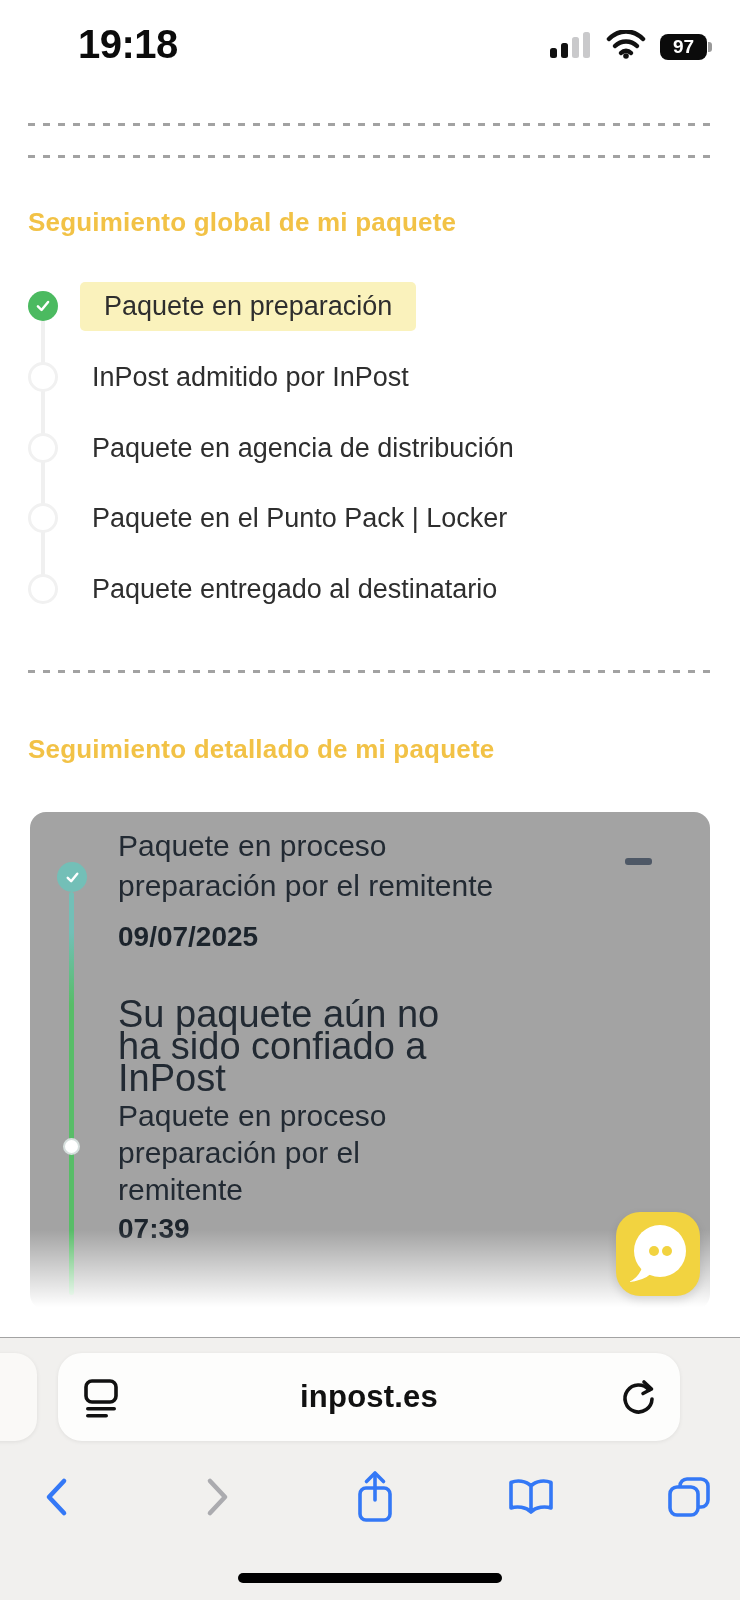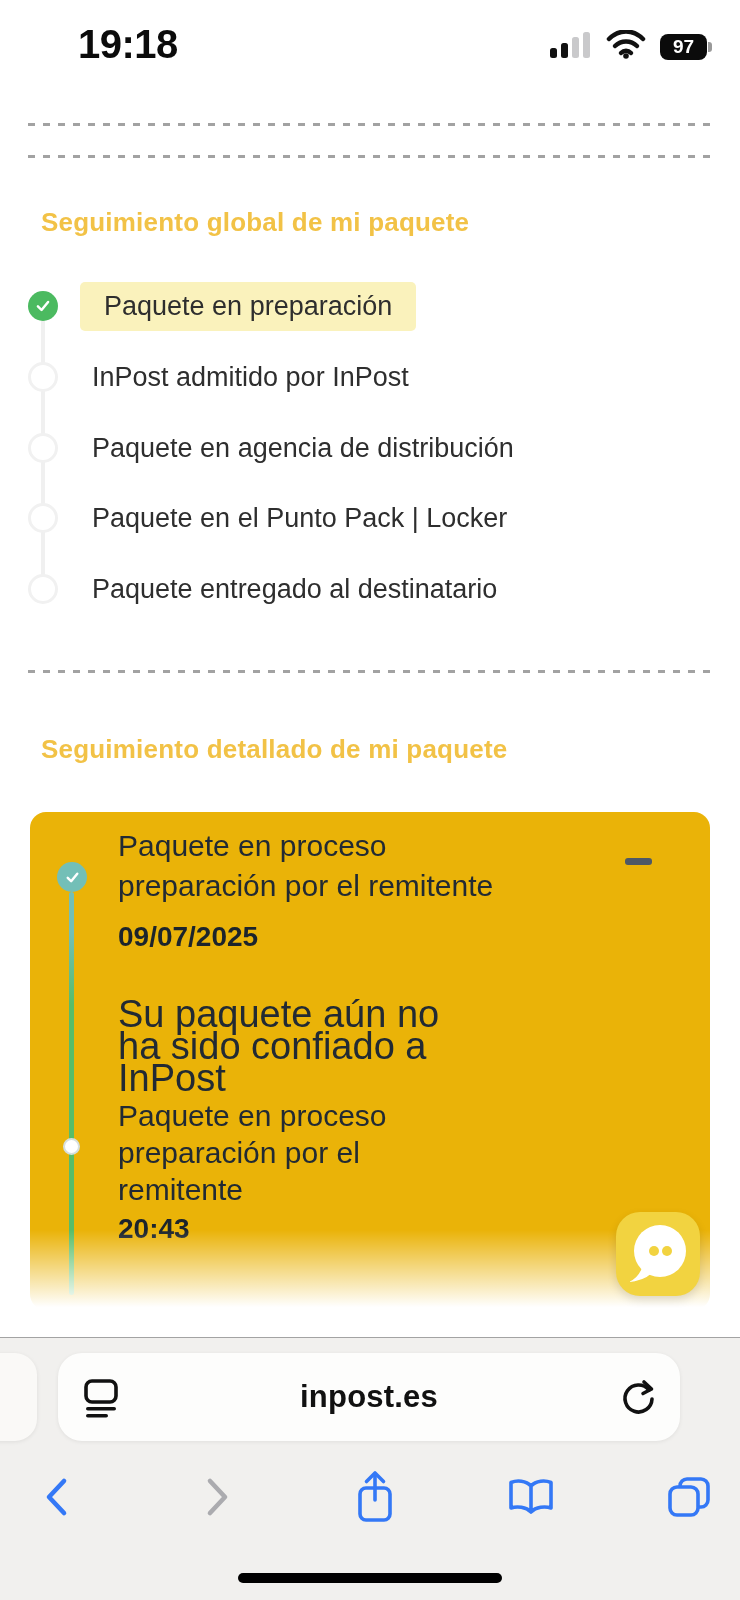--- a/index.html
+++ b/index.html
@@ -14,32 +14,32 @@
   .sb-icons { position:absolute; right:28px; top:30px; display:flex; align-items:center; gap:14px; }
   .batt { position:relative; width:52px; height:26px; }
   .batt-body { position:absolute; left:0; top:0; width:47px; height:26px; background:#0b0b0b; border-radius:8px;
                color:#fff; font-size:19px; font-weight:bold; text-align:center; line-height:26px; }
   .batt-nub { position:absolute; right:0; top:8px; width:4px; height:10px; background:rgba(0,0,0,.4); border-radius:0 3px 3px 0; }
   
   .dashes { position:absolute; left:28px; width:684px; height:3px;
             background:repeating-linear-gradient(90deg,#A2A2A2 0 7px, transparent 7px 15px); }
   .d1 { top:123px; } .d2 { top:155px; } .d3 { top:670px; }
   
-  .sec-title { position:absolute; left:28px; font-size:26px; font-weight:bold; color:#F2C246; letter-spacing:.2px;margin-left:13px; }
+  .sec-title { position:absolute; left:28px; font-size:26px; font-weight:bold; color:#F2C246; letter-spacing:.2px; }
   .t1 { top:207px; } .t2 { top:734px; }
   
   .g-line { position:absolute; left:41px; top:306px; width:4px; height:283px; background:#F0F0F0; }
   .g-row { position:absolute; left:0; width:740px; height:50px; display:flex; align-items:center; }
   .g-row .dot { position:absolute; left:28px; width:30px; height:30px; border-radius:50%; }
   .dot-done { background:#4BBA60; display:flex; align-items:center; justify-content:center; }
   .dot-pending { background:#fff; border:3px solid #F1F1F1; }
   .g-label { position:absolute; left:92px; font-size:27px; color:#2E2E2E; }
   .g-label.hl { left:80px; padding:9px 24px; background:#FAF2BC; border-radius:5px; }
   
-  .card { position:absolute; left:30px; top:812px; width:680px; height:498px; background:#eab308; border-radius:16px; z-index:1; }
+  .card { position:absolute; left:30px; top:812px; width:680px; height:498px; background:#a3a3a3; border-radius:16px; z-index:1; }
   .c-minus { position:absolute; left:595px; top:46px; width:27px; height:7px; background:#4E5866; border-radius:3px; cursor:pointer; }
   .c-check { position:absolute; left:27px; top:50px; width:30px; height:30px; border-radius:50%; background:#73BFB7;
              display:flex; align-items:center; justify-content:center; }
   .c-line { position:absolute; left:39px; top:80px; width:5px; height:403px; border-radius:3px;
             background:linear-gradient(#73BFB7 0%, #73BFB7 10%, #58BD68 28%, #58BD68 100%); }
   .c-node { position:absolute; left:33px; top:326px; width:17px; height:17px; border-radius:50%; background:#fff; border:2px solid #D6DFDD; }
   .c-title1 { position:absolute; left:88px; top:14px; width:420px; font-size:30px; line-height:40px; color:#222A33; }
   .c-date { position:absolute; left:88px; top:109px; font-size:28px; font-weight:bold; color:#1C242C; }
   .c-note { position:absolute; left:88px; top:186px; width:332px; font-size:38px; line-height:32px; color:#222A33; }
   .c-title2 { position:absolute; left:88px; top:285px; width:296px; font-size:30px; line-height:37px; color:#222A33; }
@@ -138,21 +138,21 @@
           <path d="M5 11.5l5 5 9-11" fill="none" stroke="#fff" stroke-width="3.6" stroke-linecap="round" stroke-linejoin="round"></path>
         </svg>
     </div>
     <div class="c-line"></div>
     <div class="c-node"></div>
 
     <div class="c-title1">Paquete en proceso preparación por el remitente</div>
     <div class="c-date">09/07/2025</div>
     <div class="c-note">Su paquete aún no ha sido confiado a InPost</div>
     <div class="c-title2">Paquete en proceso preparación por el remitente</div>
-    <div class="c-time">20:43</div>
+    <div class="c-time">07:39</div>
   </div>
 
   <div class="fade"></div>
 
   <div class="fab">
     <svg width="84" height="84" viewBox="0 0 84 84">
       <circle cx="44" cy="39" r="26" fill="#fff"></circle>
       <path d="M26 56 Q22 66 13 70 Q27 69 36 61 Z" fill="#fff"></path>
       <circle cx="38" cy="39" r="5" fill="#F2D340"></circle>
       <circle cx="51" cy="39" r="5" fill="#F2D340"></circle>

